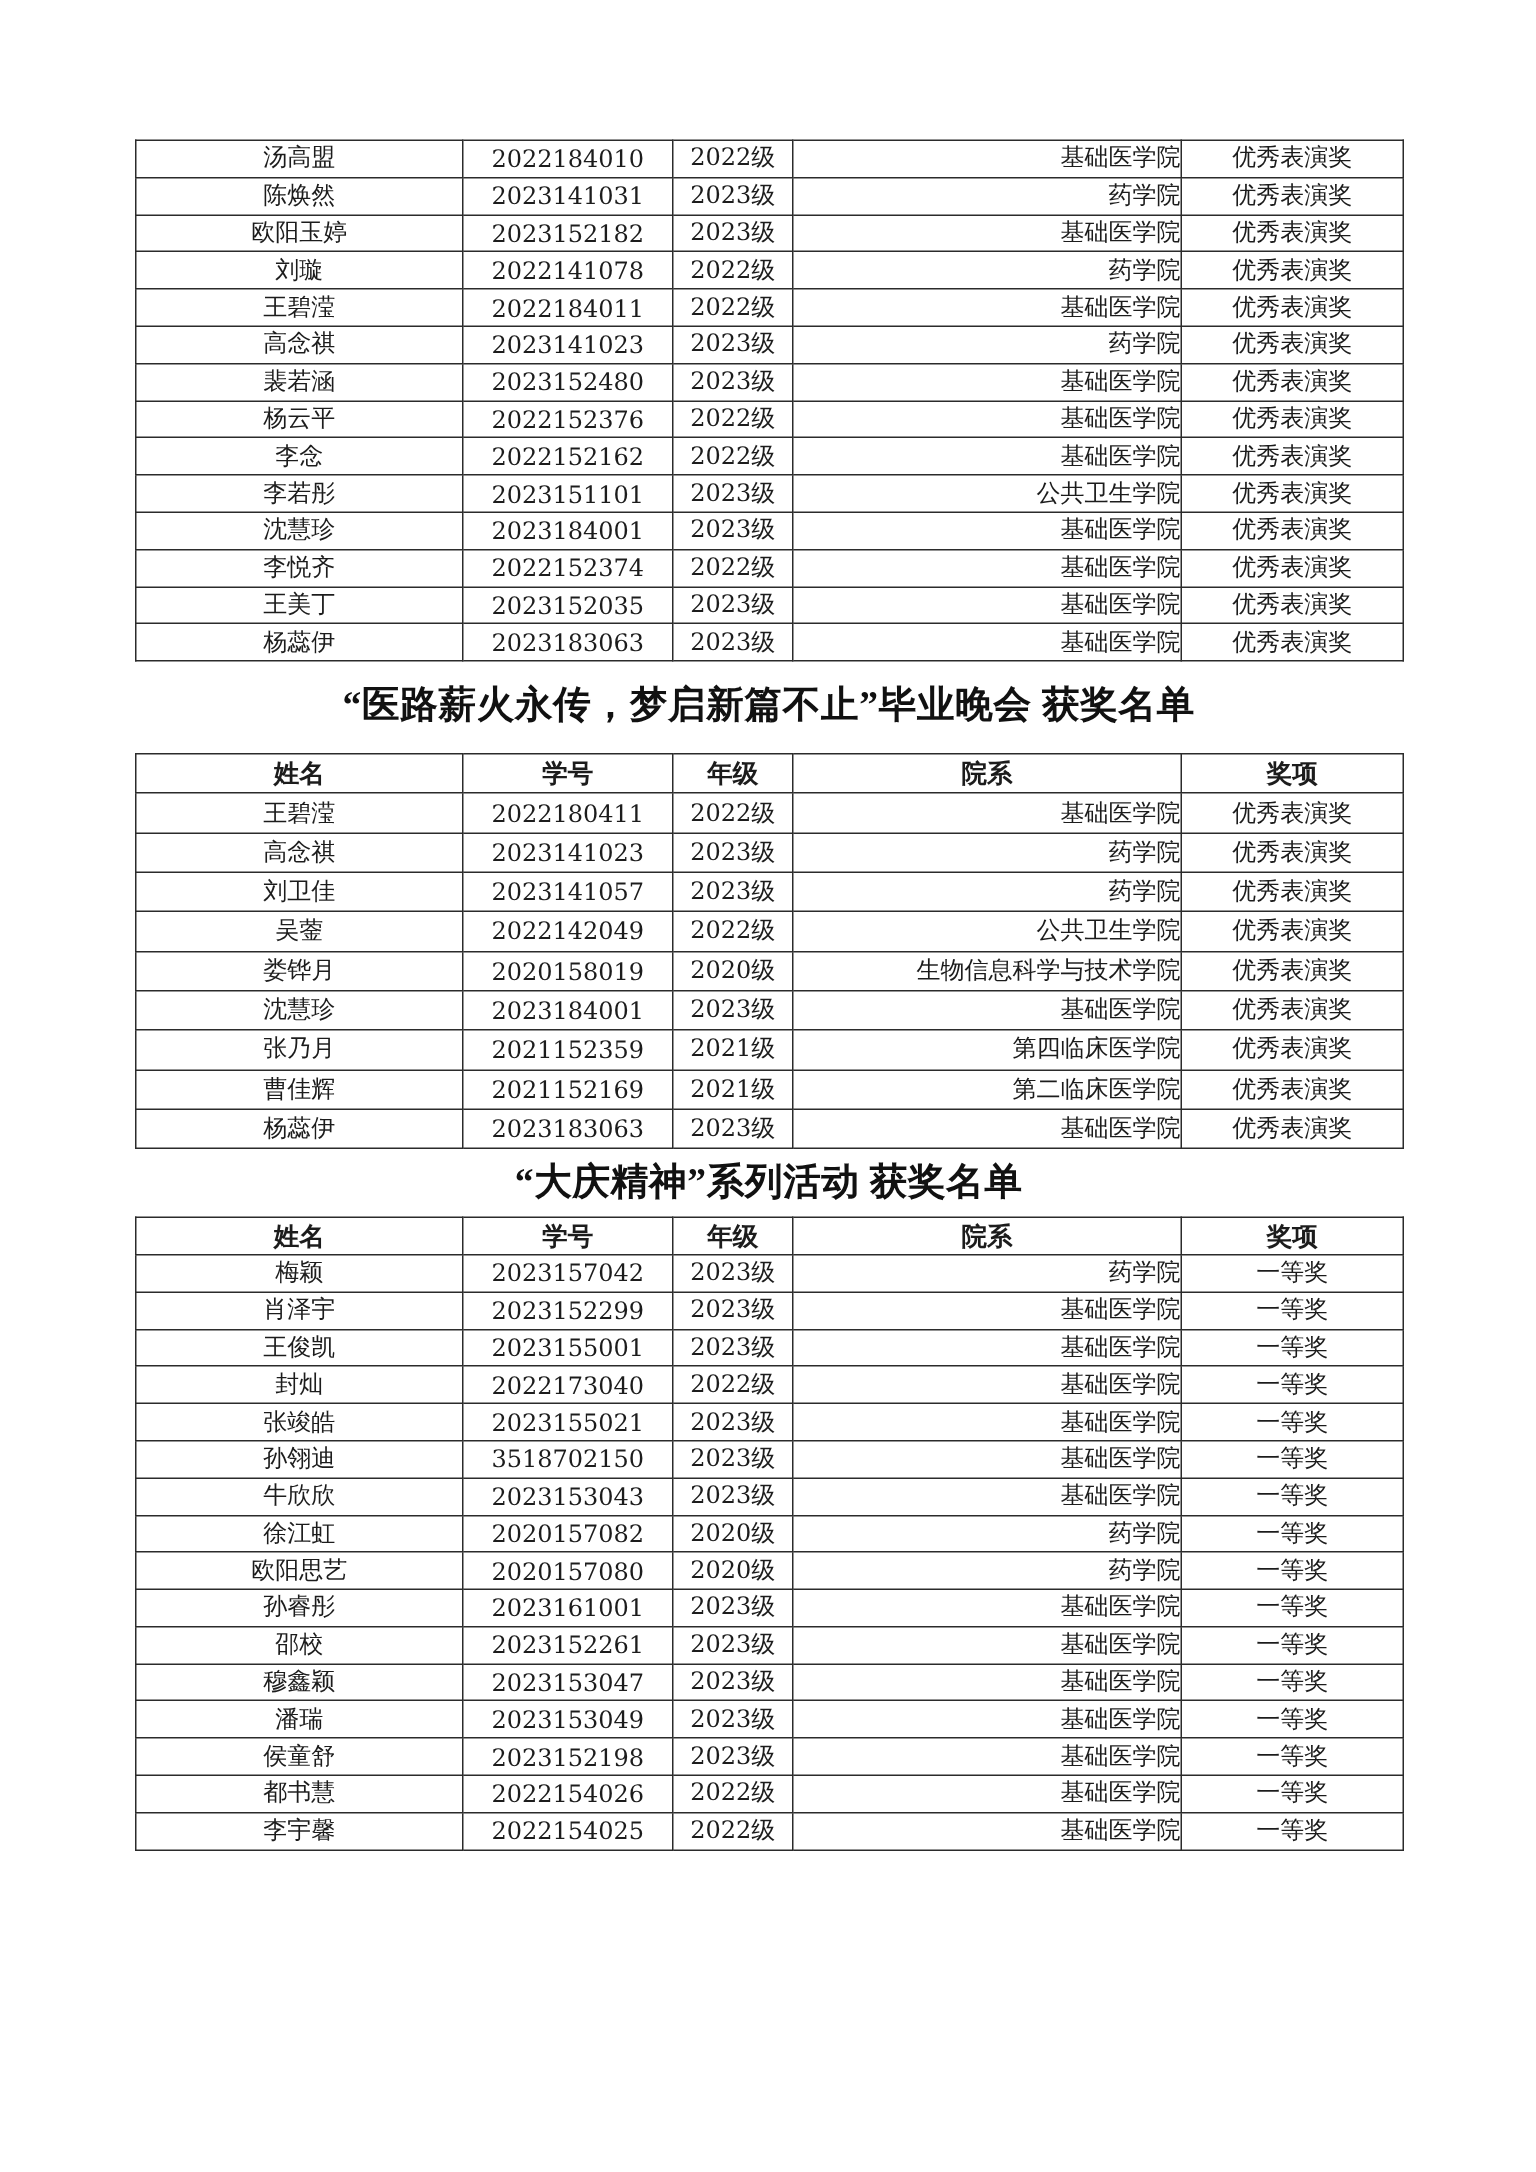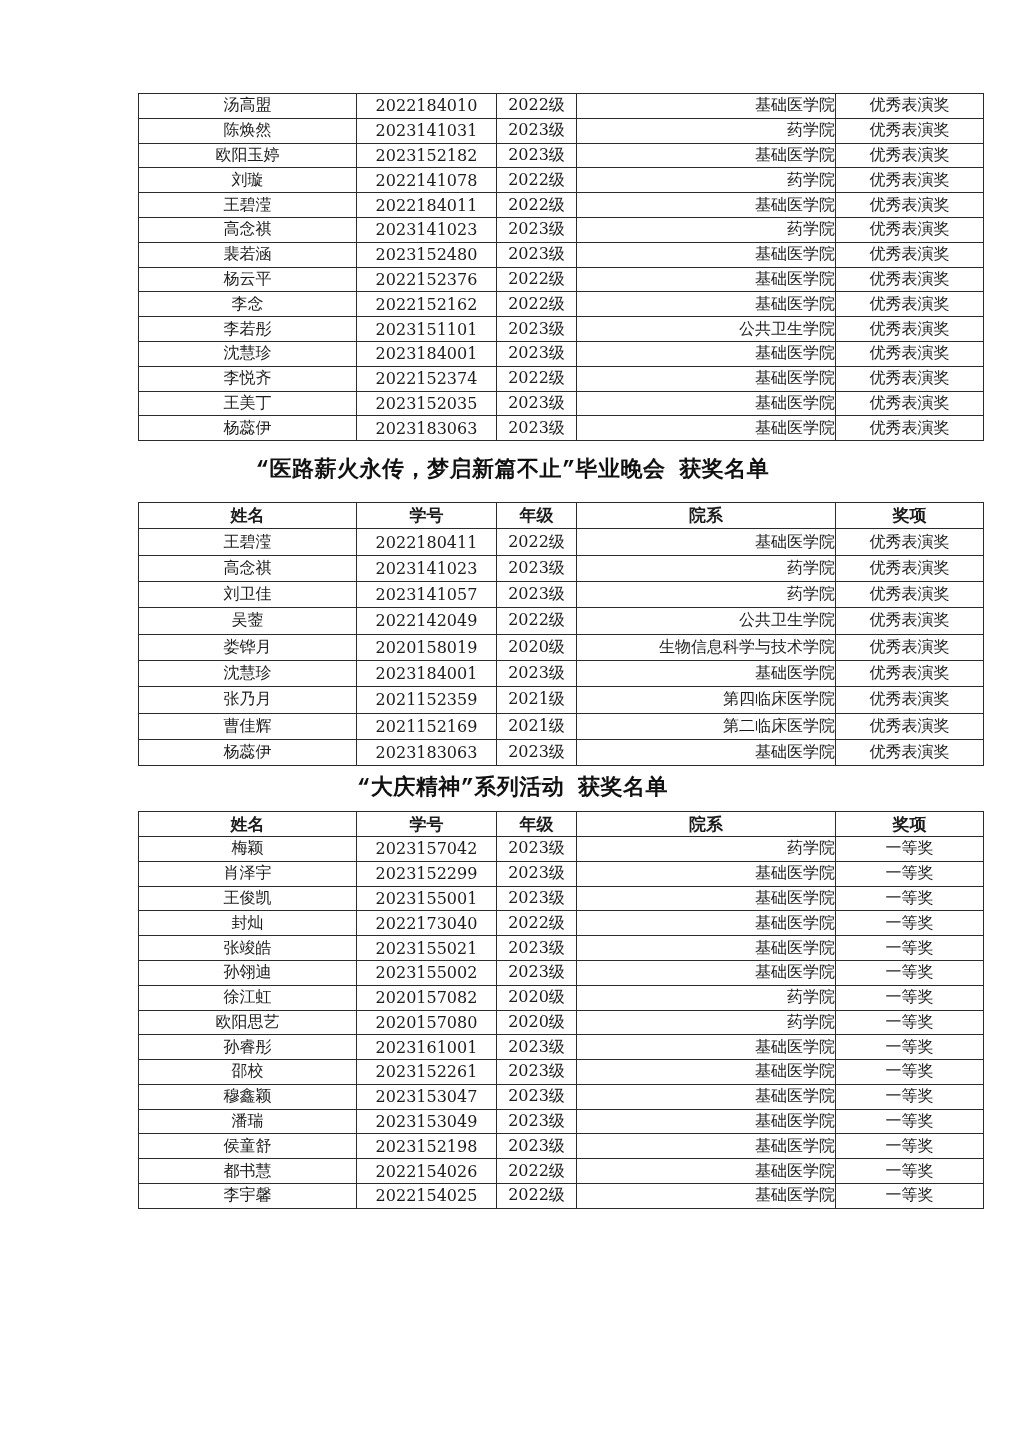--- a/index.html
+++ b/index.html
@@ -15,21 +15,20 @@
   .doc {
     position: absolute;
     top: 93px;
     left: 90px;
     width: 845px;
   }
   table.award-table {
     border-collapse: collapse;
     table-layout: fixed;
     width: 845px;
-    margin-left: 48px;
   }
   table.award-table td, table.award-table th {
     border: 1px solid #2b2b2b;
     font-size: 16px;
     text-align: center;
     vertical-align: middle;
     white-space: nowrap;
     overflow: hidden;
     font-weight: normal;
   }
@@ -47,23 +46,23 @@
   col.c1 { width: 140px; }
   col.c2 { width: 80px; }
   col.c3 { width: 259px; }
   col.c4 { width: 148px; }
 
   #table-0 td { height: 24.8px; }
   #table-1 td, #table-1 th { height: 26.3px; }
   #table-2 td, #table-2 th { height: 24.8px; }
 
   .section-title {
-    font-family: Liberation Mono, monospace;
+    font-family: Liberation Serif, serif;
     font-weight: 700;
-    font-size: 22px;
+    font-size: 25px;
     color: #111111;
     text-align: center;
     letter-spacing: 0.5px;
   }
   #title-1 { margin: 15px 0 16px 0; line-height: 30px; }
   #title-2 { margin: 9px 0 9px 0;  line-height: 27px; }
 </style>
 </head>
 <body>
 
@@ -309,21 +308,28 @@
         </tr>
         <tr>
           <td class="col-0">张竣皓</td>
           <td class="col-1">2023155021</td>
           <td class="col-2">2023级</td>
           <td class="col-3">基础医学院</td>
           <td class="col-4">一等奖</td>
         </tr>
         <tr>
           <td class="col-0">孙翎迪</td>
-          <td class="col-1">2023155002</td>
+          <td class="col-1">3518702150</td>
+          <td class="col-2">2023级</td>
+          <td class="col-3">基础医学院</td>
+          <td class="col-4">一等奖</td>
+        </tr>
+        <tr>
+          <td class="col-0">牛欣欣</td>
+          <td class="col-1">2023153043</td>
           <td class="col-2">2023级</td>
           <td class="col-3">基础医学院</td>
           <td class="col-4">一等奖</td>
         </tr>
         <tr>
           <td class="col-0">徐江虹</td>
           <td class="col-1">2020157082</td>
           <td class="col-2">2020级</td>
           <td class="col-3">药学院</td>
           <td class="col-4">一等奖</td>

